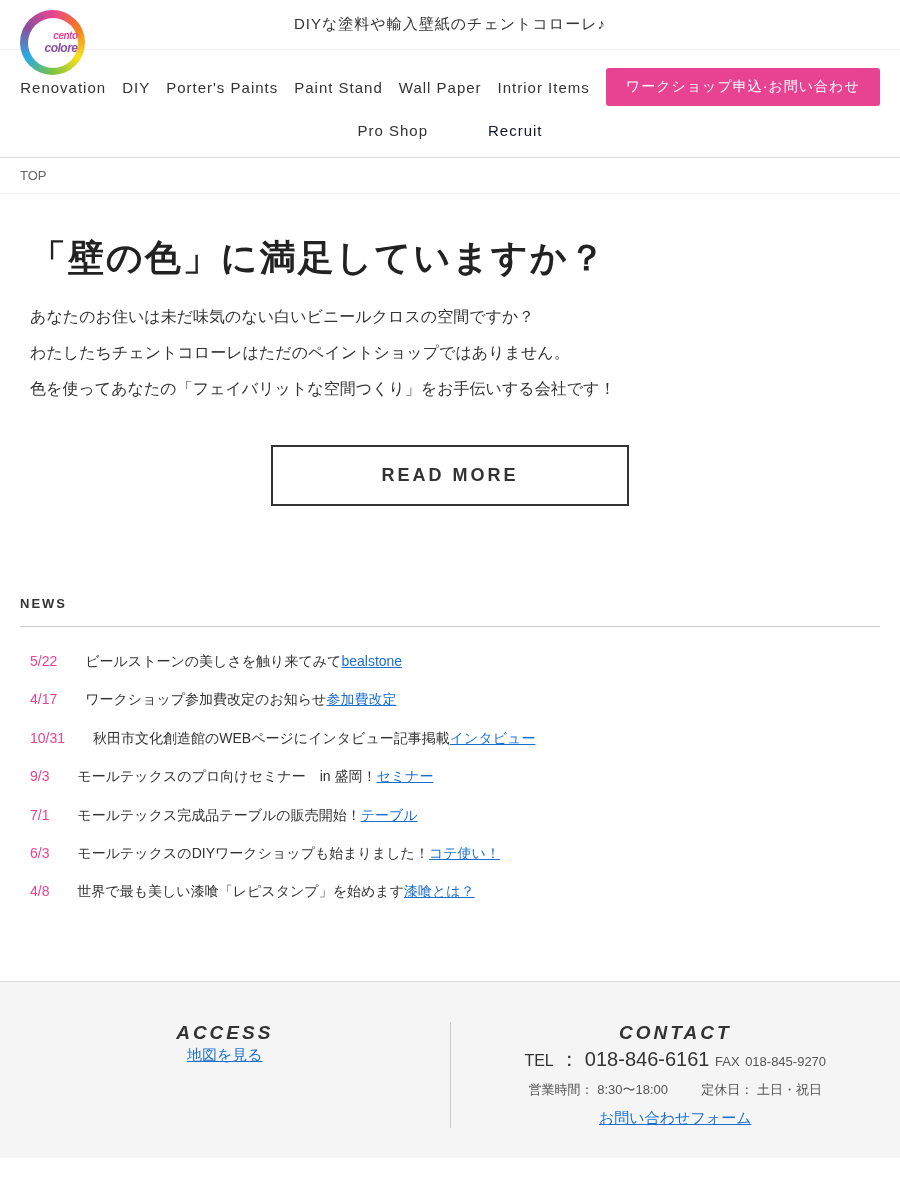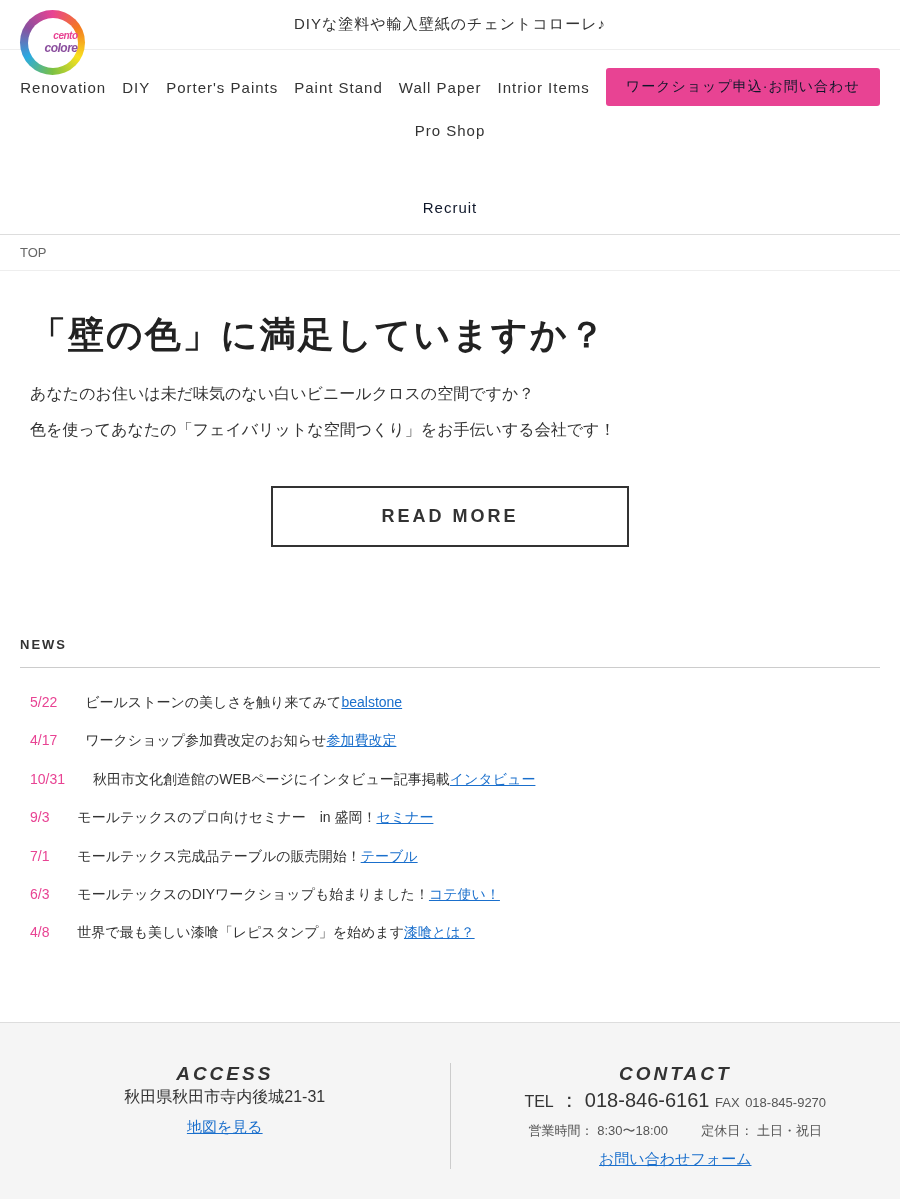--- a/index.html
+++ b/index.html
@@ -10,22 +10,22 @@
     .logo { position: absolute; left: 20px; top: 10px; width: 65px; height: 65px; border-radius: 50%; background: conic-gradient(from 0deg, #e84393, #f47920, #f9e11e, #7bc143, #29aae2, #8b4f9e, #e84393); display: flex; align-items: center; justify-content: center; overflow: hidden; }
     .logo-inner { background: #fff; border-radius: 50%; width: 50px; height: 50px; display: flex; flex-direction: column; align-items: flex-end; justify-content: center; font-style: italic; }
     .logo-text-top { font-size: 10px; font-weight: bold; color: #e84393; letter-spacing: -0.5px; }
     .logo-text-bot { font-size: 12px; font-weight: bold; color: #8b4f9e; letter-spacing: -0.5px; }
     .header-tagline { font-size: 15px; color: #333; letter-spacing: 1px; }
 
     
     nav { border-bottom: 1px solid #ddd; }
     .nav-top { display: flex; align-items: center; justify-content: center; gap: 16px; padding: 18px 0 8px; }
     .nav-top a { text-decoration: none; color: #333; font-size: 15px; letter-spacing: 1px; }
-    .nav-top .workshop-btn { background: #e84393; color: #0f172a; padding: 10px 20px; border-radius: 3px; font-size: 14px; text-decoration: none; }
-    .nav-bottom { display: flex; align-items: center; justify-content: center; gap: 60px; padding: 8px 0 18px; flex-direction: column; }
+    .nav-top .workshop-btn { background: #e84393; color: #ffffff; padding: 10px 20px; border-radius: 3px; font-size: 14px; text-decoration: none; }
+    .nav-bottom { display: flex; align-items: center; justify-content: center; gap: 60px; padding: 8px 0 18px; }
     .nav-bottom a { text-decoration: none; color: #333; font-size: 15px; letter-spacing: 1px; }
     .nav-bottom a.recruit { color: #0f172a; }
 
     
     .breadcrumb { padding: 10px 20px; font-size: 13px; color: #666; border-bottom: 1px solid #eee; }
 
     
     .main { padding: 40px 30px 40px; }
     .page-heading { font-size: 36px; font-weight: bold; color: #222; margin-bottom: 18px; letter-spacing: 2px; }
     .page-body { font-size: 16px; color: #333; line-height: 2; }
@@ -84,20 +84,21 @@
 </nav>
 
 <div class="breadcrumb">
   <span>TOP</span>
 </div>
 
 <main class="main">
   <h1 class="page-heading">「壁の色」に満足していますか？</h1>
   <div class="page-body">
     <p>あなたのお住いは未だ味気のない白いビニールクロスの空間ですか？</p>
+    <p>わたしたちチェントコローレはただのペイントショップではありません。</p>
     <p>色を使ってあなたの「フェイバリットな空間つくり」をお手伝いする会社です！</p>
   </div>
   <div class="read-more-wrap">
     <a href="#" class="read-more-btn">READ MORE</a>
   </div>
 </main>
 
 <section class="news-section">
   <div class="news-label">NEWS</div>
   <hr class="news-divider">
@@ -128,21 +129,20 @@
   <div class="news-item">
     <span class="date">4/8</span>
     <span>　世界で最も美しい漆喰「レピスタンプ」を始めます</span><a href="#">漆喰とは？</a>
   </div>
 </section>
 
 <footer class="footer">
   <div class="footer-cols">
     <div class="footer-col">
       <div class="footer-col-title">ACCESS</div>
-      <div class="footer-address">秋田県秋田市寺内後城21-31</div>
       <a href="#" class="footer-map-link">地図を見る</a>
     </div>
     <div style="border-left: 1px solid #ccc; margin: 0 20px;"></div>
     <div class="footer-col">
       <div class="footer-col-title">CONTACT</div>
       <div class="contact-tel">
         <span class="label">TEL</span>
         <span> ： </span>
         <span>018-846-6161</span>
         <span class="contact-fax">FAX</span>

